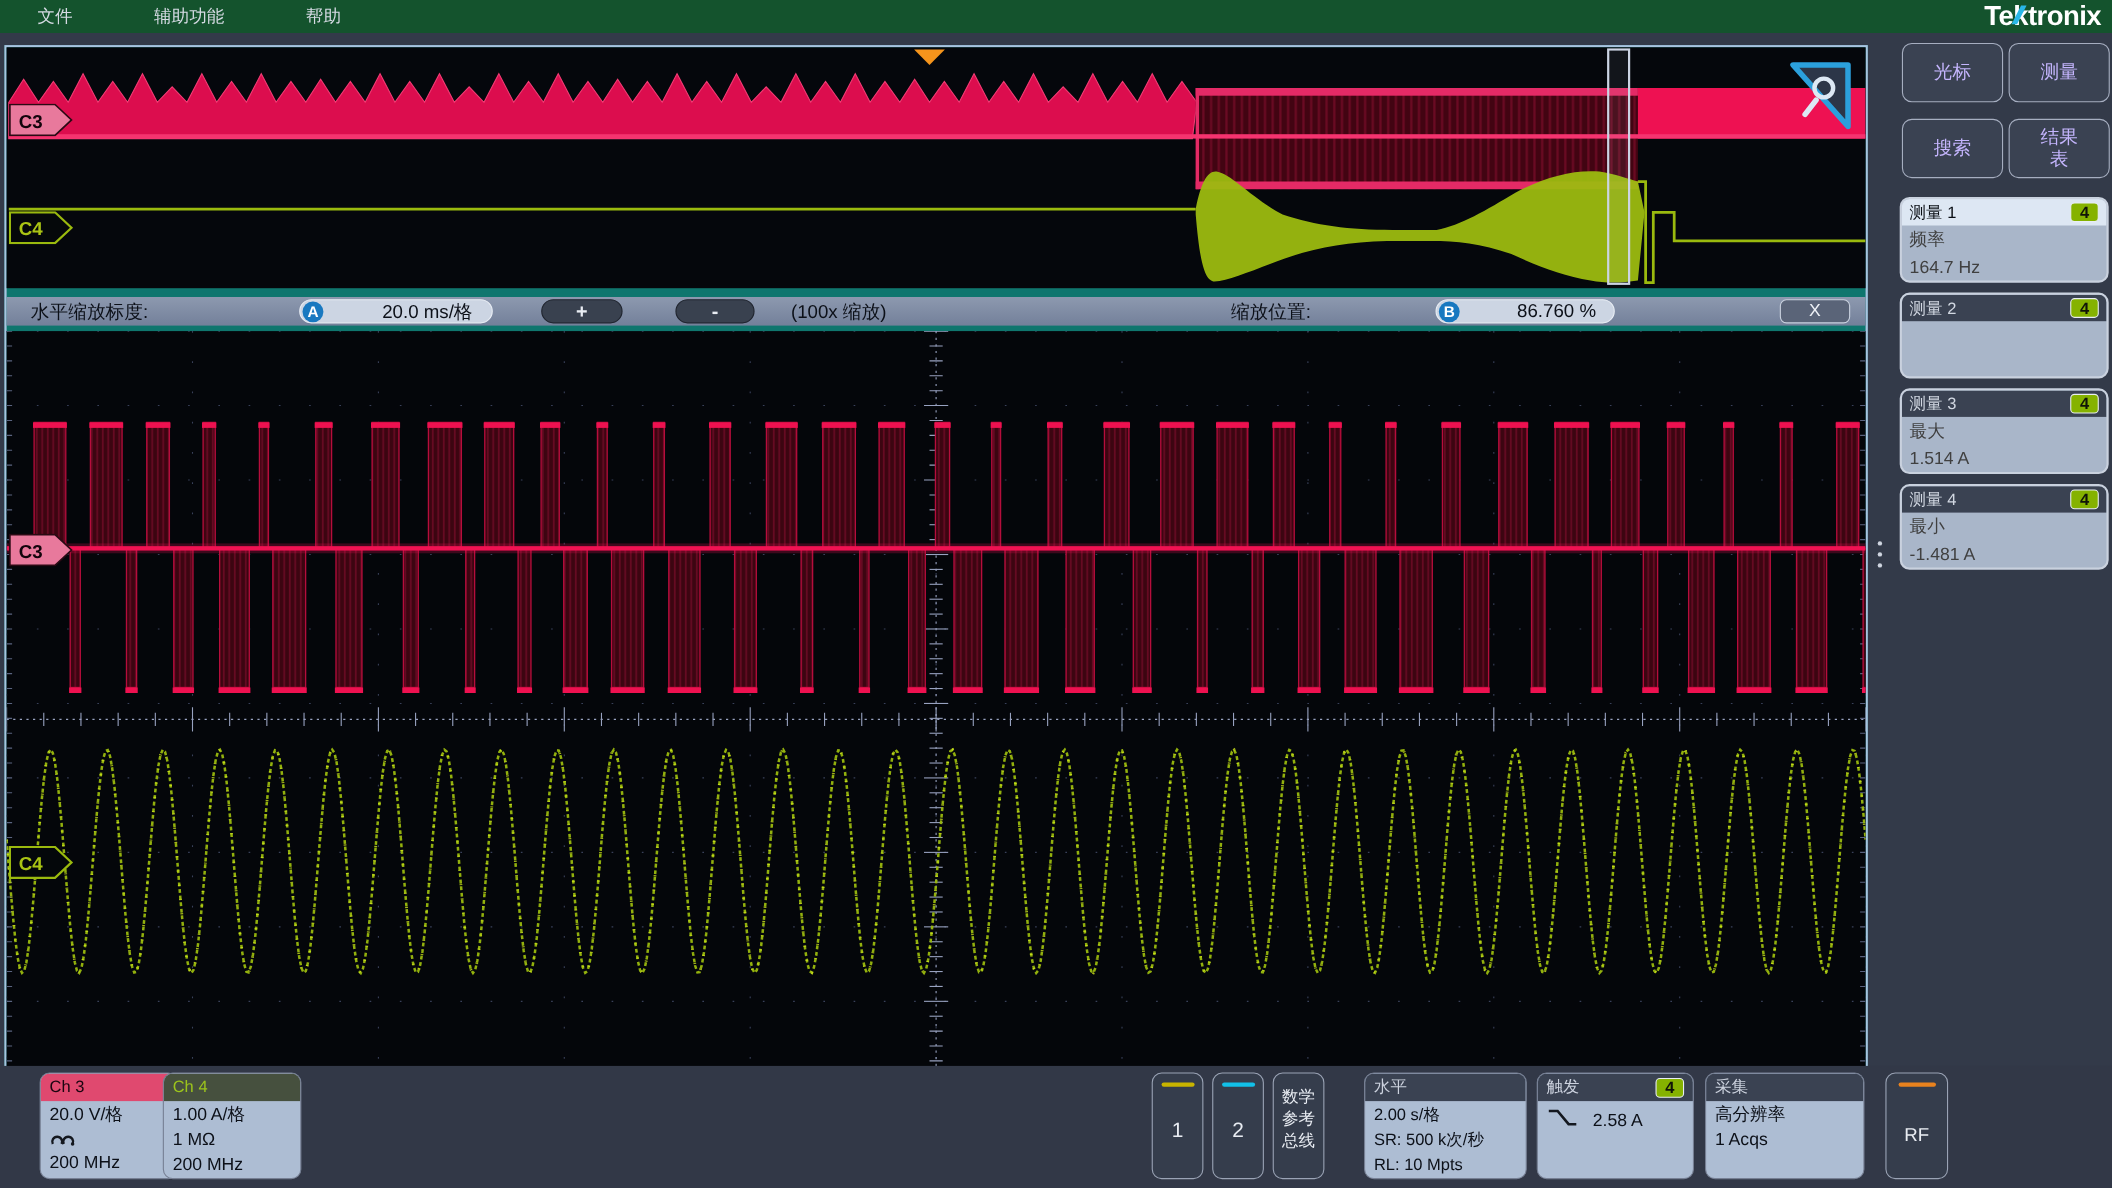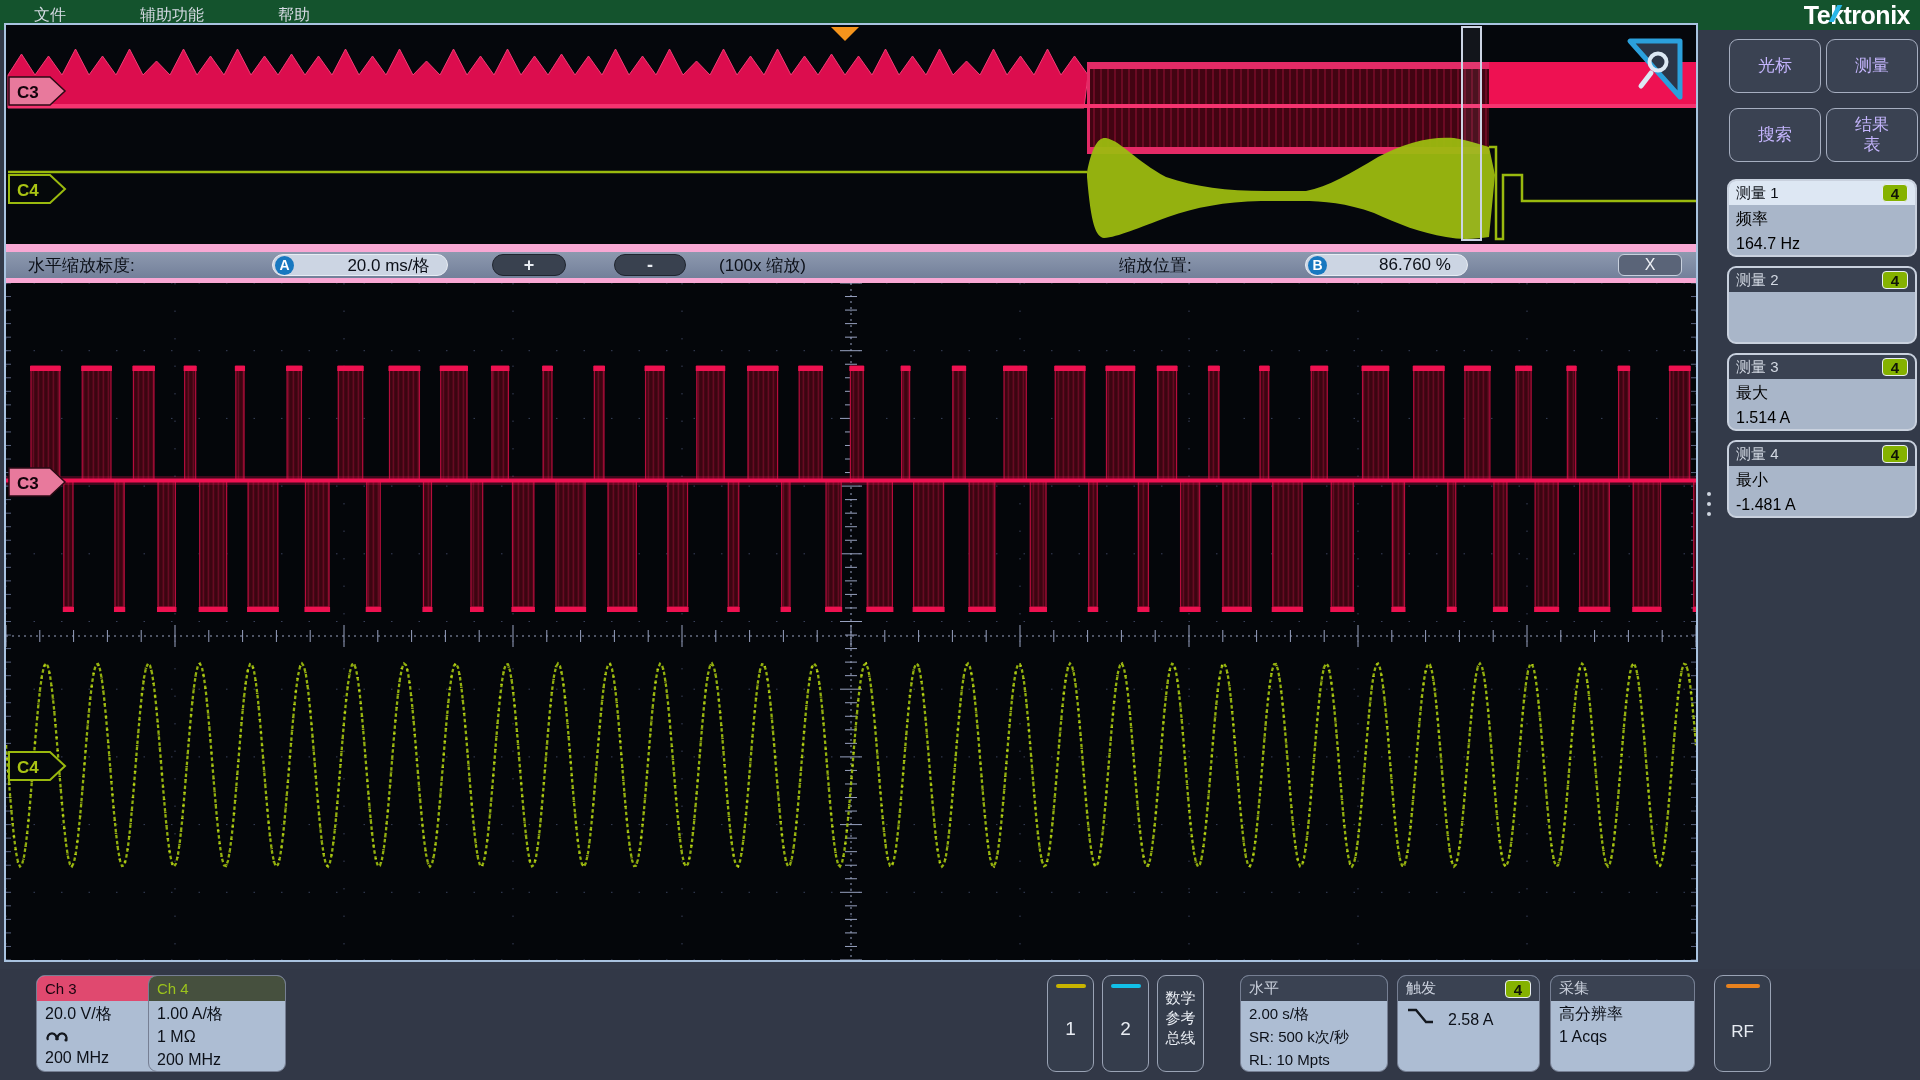--- a/index.html
+++ b/index.html
@@ -11,22 +11,22 @@
   
   .menubar{position:absolute;left:0;top:0;width:1920px;height:30px;background:#14532d;
     display:flex;align-items:center;padding-left:34px;gap:74px;box-sizing:border-box;}
   .menubar .mi{font-size:16px;color:#d5dae3;cursor:default;}
   .logo{position:absolute;right:10px;top:1px;font-size:25px;font-weight:800;color:#fff;
     letter-spacing:-0.5px;}
   .logo .k{position:relative;display:inline-block;}
   .logo .k::after{content:"";position:absolute;left:3px;top:4px;width:5px;height:17px;
     background:#29b7e8;transform:skewX(-27deg);}
   
-  .screen{position:absolute;left:4px;top:23px;width:1690px;height:935px;
-    border:2px solid #a9c3e0;background:#f9a8d4;}
+  .screen{position:absolute;left:4px;top:41px;width:1690px;height:935px;
+    border:2px solid #a9c3e0;background:#0f766e;}
   .ov-svg{position:absolute;left:0;top:0;display:block;background:#05070c;}
   .main-svg{position:absolute;left:0;top:258px;display:block;background:#04060a;}
   
   .chan-badge{position:absolute;width:60px;height:30px;}
   
   .zoombar{position:absolute;left:0;top:227px;width:1690px;height:26px;
     background:linear-gradient(#8d99af,#73809a);color:#0c1018;font-size:17px;}
   .zoombar .zlabel{position:absolute;top:2px;}
   .zpill{position:absolute;top:2px;height:22px;border-radius:12px;background:#ccd5e3;
     border:1px solid #e8edf4;display:flex;align-items:center;box-sizing:border-box;}
@@ -46,21 +46,21 @@
     display:flex;align-items:center;justify-content:center;text-align:center;
     line-height:20px;box-sizing:border-box;}
   .mcard{position:absolute;left:1727px;width:190px;height:78px;border-radius:9px;
     border:2px solid #c9d1de;background:#a9b6c9;overflow:hidden;box-sizing:border-box;}
   .mhd{height:24px;display:flex;justify-content:space-between;align-items:center;
     padding:0 7px;font-size:15px;background:#3a4252;color:#d2d8e2;}
   .mcard.selected .mhd{background:#dde7f3;color:#0a0e14;}
   .mbadge{background:#85b200;border:1.5px solid #e8edf4;border-radius:4px;color:#101408;
     font-size:15px;font-weight:bold;min-width:26px;text-align:center;height:18px;
     line-height:17px;box-sizing:border-box;}
-  .mbody{padding:1px 7px;font-size:16px;color:#000000;line-height:25px;}
+  .mbody{padding:1px 7px;font-size:16px;color:#404040;line-height:25px;}
   .dots-handle{position:absolute;left:1707px;top:492px;display:flex;flex-direction:column;gap:6px;}
   .dots-handle i{width:4px;height:4px;border-radius:50%;background:#cfd5e0;}
   
   .bottombar{position:absolute;left:0;top:969px;width:1920px;height:111px;background:#323847;}
   .bcard{position:absolute;top:6px;height:97px;border-radius:9px;background:#adbdd3;
     border:1px solid #767f93;overflow:hidden;box-sizing:border-box;}
   .bhd{height:25px;padding:1px 8px;font-size:15px;background:#3a4252;color:#ccd2de;
     display:flex;align-items:center;justify-content:space-between;box-sizing:border-box;}
   .bbd{padding:1px 8px;font-size:16px;color:#0c1018;line-height:23px;}
   .bhd.ch3{background:#e0496f;color:#1a0510;}
@@ -597,21 +597,21 @@
       <div style="height:21px;">
         <svg width="24" height="15" viewBox="0 0 24 15" style="margin-top:3px;">
           <path d="M3,12 a4.5,4.5 0 1 1 8,0 M13,12 a4.5,4.5 0 1 1 8,0" stroke="#14181f" stroke-width="2.2" fill="none"></path>
           <circle cx="21" cy="12" r="1.6" fill="#14181f"></circle>
         </svg>
       </div>
       <div>200 MHz</div>
     </div>
   </div>
 
-  <div class="bcard" style="left:148px;width:138px;">
+  <div class="bcard" style="left:148px;width:126px;">
     <div class="bhd ch4">
         <span>Ch 4</span>
       </div>
     <div class="bbd">
       <div>1.00 A/格</div>
       <div>1 MΩ</div>
       <div>200 MHz</div>
     </div>
   </div>
 

